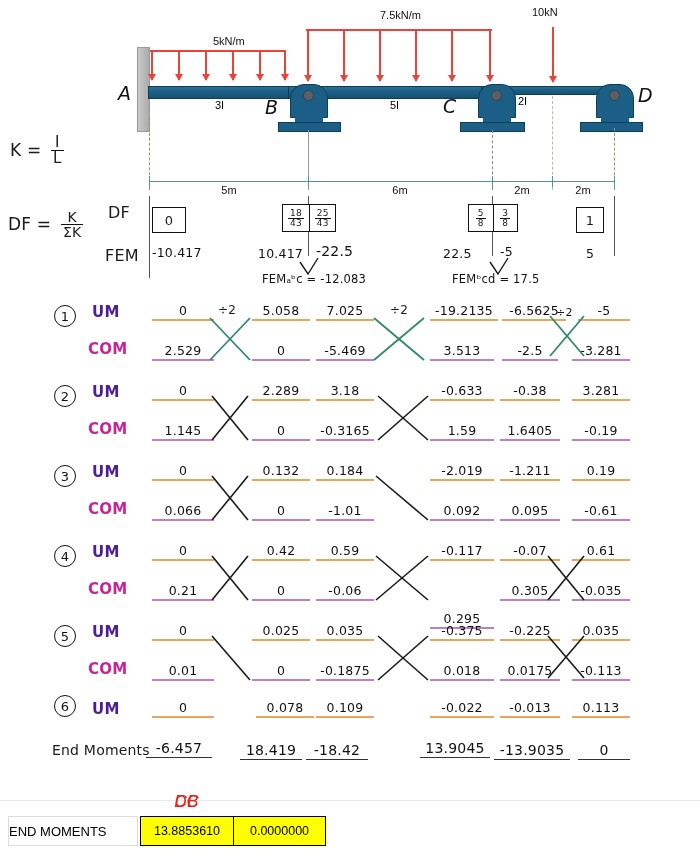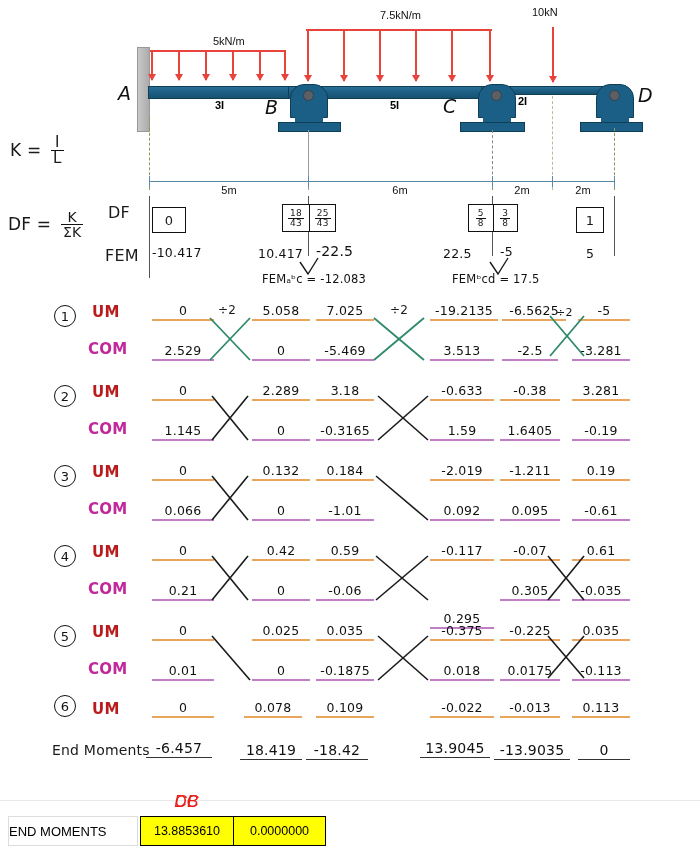--- a/index.html
+++ b/index.html
@@ -53,21 +53,21 @@
   .dim-line { position:absolute; height:1px; background:#5b89a6; }
   .dim-tick { position:absolute; width:1px; background:#5b89a6; }
   .dim-label {
     position:absolute; font-size:11px; color:#111;
     font-family:"Liberation Sans", sans-serif; text-align:center;
   }
   .ext-line { position:absolute; width:1px; }
 
   .node-letter { position:absolute; font-size:19px; color:#111; font-style:italic; }
   .inertia-label {
-    position:absolute; font-size:11px; font-weight:bold; color:#000;
+    position:absolute; font-size:11px; font-weight:normal; color:#000;
     font-family:"Liberation Sans", sans-serif;
   }
 
   
   .col-rule { position:absolute; width:1px; background:#555; }
 
   
   .df-box {
     position:absolute; border:1.6px solid #111;
     display:flex; align-items:stretch; background:#fff;
@@ -76,21 +76,21 @@
     flex:1; display:flex; align-items:center; justify-content:center;
     font-size:13px; padding:1px 5px;
   }
   .df-cell + .df-cell { border-left:1.4px solid #111; }
   .frac { display:inline-block; text-align:center; line-height:1.0; font-size:9px; }
   .frac .num { display:block; border-bottom:1.2px solid #111; padding:0 2px; }
   .frac .den { display:block; padding:0 2px; }
 
   
   .row-label { position:absolute; font-size:15px; }
-  .um-label { color:#b91c1c; font-weight:bold; }
+  .um-label { color:#4c1d95; font-weight:bold; }
   .com-label { color:#c2289a; font-weight:bold; }
   .circ-num {
     position:absolute; width:22px; height:22px; border:1.6px solid #111;
     border-radius:50%; display:flex; align-items:center; justify-content:center;
     font-size:13px; color:#111;
   }
   .val {
     position:absolute; text-align:center; font-size:12.5px; color:#111;
     padding-bottom:1px;
   }
@@ -377,21 +377,21 @@
 <div class="val com hw" style="left:152px; top:663px; width:62px;">0.01</div>
 <div class="val com hw" style="left:252px; top:663px; width:58px;">0</div>
 <div class="val com hw" style="left:316px; top:663px; width:58px;">-0.1875</div>
 <div class="val com hw" style="left:430px; top:663px; width:64px;">0.018</div>
 <div class="val com hw" style="left:500px; top:663px; width:60px;">0.0175</div>
 <div class="val com hw" style="left:572px; top:663px; width:58px;">-0.113</div>
 
 <div class="circ-num hw" style="left:54px; top:695px;">6</div>
 <div class="row-label um-label hw" style="left:92px; top:700px;">UM</div>
 <div class="val um hw" style="left:152px; top:700px; width:62px;">0</div>
-<div class="val um hw" style="left:244px; top:700px; width:58px;">0.078</div>
+<div class="val um hw" style="left:256px; top:700px; width:58px;">0.078</div>
 <div class="val um hw" style="left:316px; top:700px; width:58px;">0.109</div>
 <div class="val um hw" style="left:430px; top:700px; width:64px;">-0.022</div>
 <div class="val um hw" style="left:500px; top:700px; width:60px;">-0.013</div>
 <div class="val um hw" style="left:572px; top:700px; width:58px;">0.113</div>
 
 <div class="abs hw" style="left:52px; top:742px; font-size:14px;">End Moments</div>
 <div class="val fin hw" style="left:146px; top:740px; width:66px; font-size:14px;">-6.457</div>
 <div class="val fin hw" style="left:240px; top:742px; width:62px; font-size:14px;">18.419</div>
 <div class="val fin hw" style="left:306px; top:742px; width:62px; font-size:14px;">-18.42</div>
 <div class="val fin hw" style="left:420px; top:740px; width:70px; font-size:14px;">13.9045</div>

